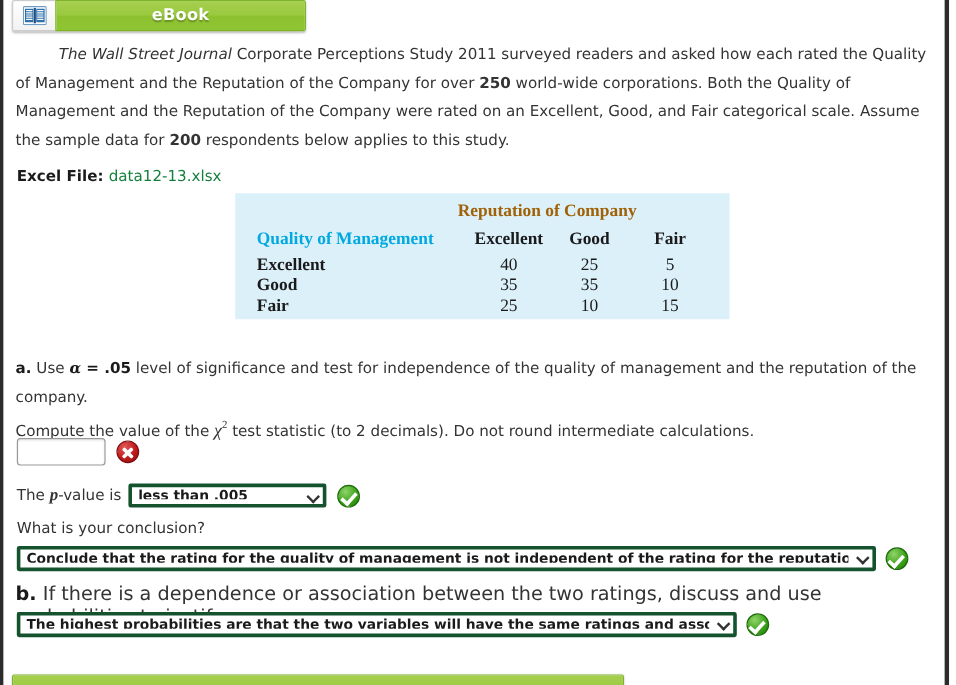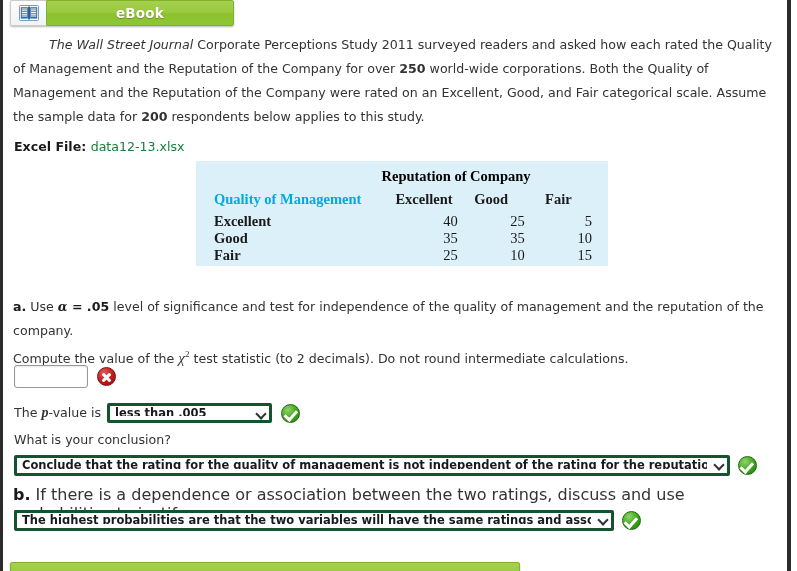--- a/index.html
+++ b/index.html
@@ -61,21 +61,21 @@
     background: linear-gradient(#ffffff, #f2f2f2);
     border: 1px solid #cccccc;
     border-right: none;
     border-radius: 2px 0 0 2px;
     display: flex;
     align-items: center;
     justify-content: center;
     box-sizing: border-box;
   }
   .ebook-btn {
-    width: 188px;
+    width: 209px;
     background: linear-gradient(#a6cf4f 0%, #9ac93f 48%, #8dc12e 52%, #8fc534 100%);
     border: 1px solid #7fb327;
     border-radius: 0 2px 2px 0;
     color: #ffffff;
     font-weight: bold;
     font-size: 13.5px;
     display: flex;
     align-items: center;
     justify-content: center;
     box-sizing: border-box;
@@ -123,21 +123,21 @@
     background: #dcf0fa;
     font-family: "Liberation Serif", "DejaVu Serif", serif;
   }
   .dt-title {
     position: absolute;
     left: 0; top: 7px;
     width: 412px;
     text-align: center;
     padding-left: 108px;
     box-sizing: border-box;
-    color: #000000;
+    color: #a16207;
     font-weight: bold;
     font-size: 14.5px;
   }
   .dt-grid {
     position: absolute;
     left: 18px;
     top: 30px;
     width: 378px;
     border-collapse: collapse;
     font-size: 14.5px;
@@ -159,21 +159,21 @@
     width: 67px;
     text-align: center;
     padding-bottom: 5px;
   }
   .dt-grid td.lbl {
     text-align: left;
     font-weight: bold;
     color: #1a1a1a;
   }
   .dt-grid td.num {
-    text-align: right;
+    text-align: center;
     color: #1a1a1a;
   }
 
   
   .q-a {
     position: absolute;
     left: 10px;
     top: 295px;
     width: 766px;
     font-size: 12.6px;

